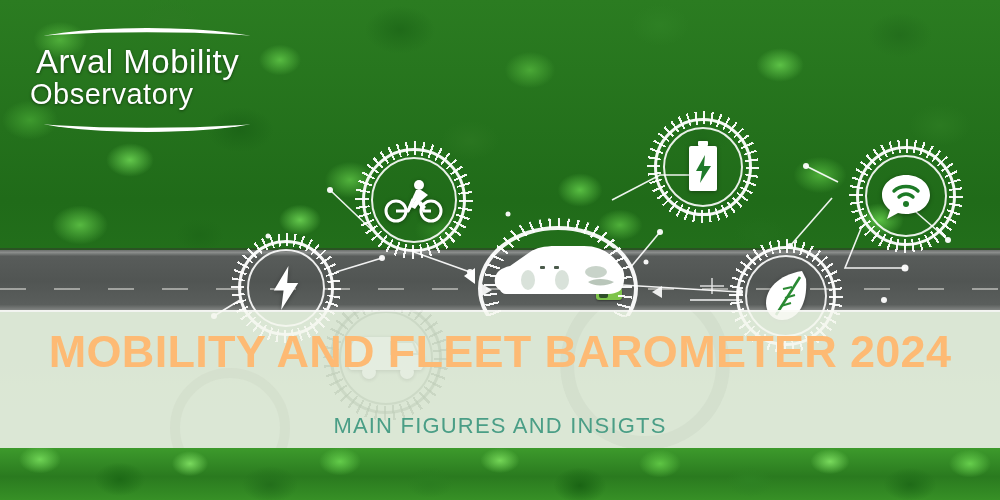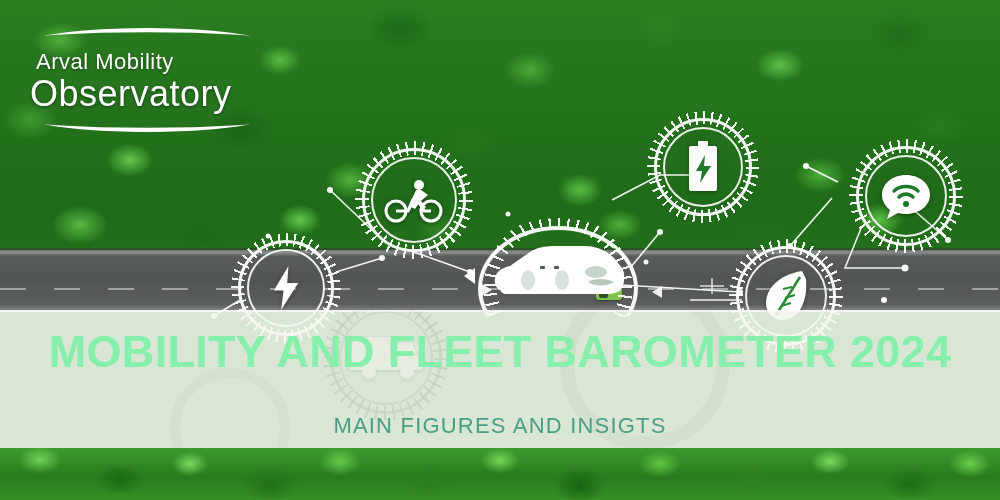--- a/index.html
+++ b/index.html
@@ -93,22 +93,22 @@
     border-radius:50% / 100% 100% 0 0;
     clip-path:polygon(0 55%, 12% 18%, 30% 3%, 50% 0, 70% 3%, 88% 18%, 100% 55%, 88% 42%, 70% 30%, 50% 26%, 30% 30%, 12% 42%);
   }
   .logo-arc.top { top:4px; }
   .logo-arc.bottom { top:92px; transform:scaleY(-1); }
   .logo-text {
     position:absolute; left:0; top:22px; width:238px;
     color:#fff; font-weight:400; letter-spacing:.5px;
     text-shadow:0 1px 3px rgba(0,0,0,.45);
   }
-  .logo-line1 { font-size:22px; line-height:32px; padding-left:8px; }
-  .logo-line2 { font-size:36px; line-height:32px; padding-left:2px; }
+  .logo-line1 { font-size:33px; line-height:32px; padding-left:8px; }
+  .logo-line2 { font-size:29px; line-height:32px; padding-left:2px; }
 
   
   .hud { position:absolute; }
   .hud .ring-outer, .hud .ring-ticks, .hud .ring-inner {
     position:absolute; inset:0; border-radius:50%;
   }
   .hud .ring-outer { border:3px solid rgba(255,255,255,.95); }
   .hud .ring-inner { inset:9px; border:2px solid rgba(255,255,255,.9); }
   .hud .ring-ticks {
     inset:-9px;
@@ -167,21 +167,21 @@
     border:14px solid rgba(185,195,175,.18);
     -webkit-mask:linear-gradient(#000,#000);
   }
   .banner-deco2 {
     position:absolute; top:58px; left:170px; width:120px; height:120px;
     border-radius:50%; border:10px solid rgba(185,195,175,.16);
   }
   .main-title {
     position:absolute; left:0; right:0; top:16px;
     text-align:center; font-size:45px; font-weight:bold;
-    letter-spacing:.3px; color:#86efac;
+    letter-spacing:.3px; color:#fdba74;
     font-family:"Liberation Sans", sans-serif;
   }
   .sub1, .sub2 {
     position:absolute; left:0; right:0; text-align:center;
     color:#4a9e86; font-weight:400;
   }
   .sub1 { top:76px; font-size:22px; letter-spacing:1.2px; }
   .sub2 { top:103px; font-size:22px; letter-spacing:1.2px; }
 
   .banner-top-edge { position:absolute; left:0; right:0; top:310px; height:2px; background:rgba(255,255,255,.55); }

